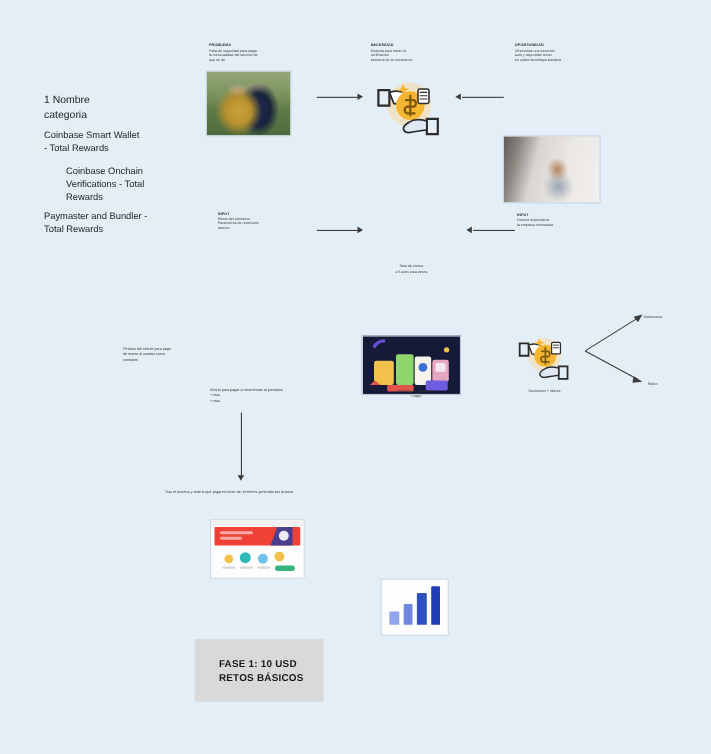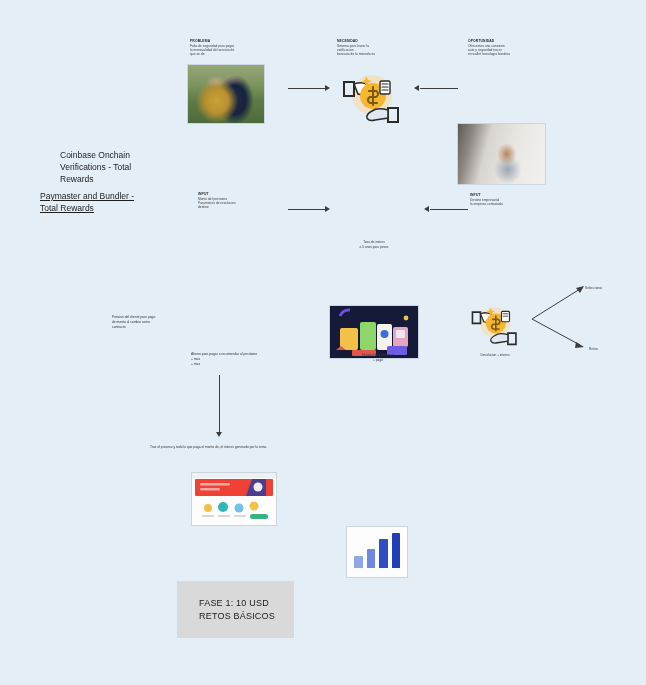--- a/index.html
+++ b/index.html
@@ -120,39 +120,43 @@
   
   .phase-box {
     background: #d9d9d9;
     display: flex;
     align-items: center;
     padding-left: 22px;
     box-sizing: border-box;
   }
   .phase-text {
     font-size: 9px;
-    font-weight: normal;
+    font-weight: bold;
     line-height: 13px;
     color: #1a1a1a;
     white-space: pre-line;
     letter-spacing: 0.2px;
   }
 </style>
 </head>
 <body>
 
 <div class="canvas">
 
-
+  <div class="abs side-title" style="left:40px; top:85px; width:120px;">1 Nombre
+categoria</div>
+
+  <div class="abs side-item" style="left:40px; top:116px; width:125px;">   Coinbase Smart Wallet
+- Total Rewards</div>
 
   <div class="abs side-item" style="left:40px; top:149px; width:125px;margin-left:20px;">   Coinbase Onchain
 Verifications - Total
 Rewards</div>
 
-  <div class="abs side-item" style="left:40px; top:190px; width:125px;text-decoration:underline;">Paymaster and Bundler -
+  <div class="abs side-item" style="left:40px; top:190px; width:125px;">Paymaster and Bundler -
 Total Rewards</div>
 
   <div class="abs note" style="left:190px; top:39px;">
     <div class="note-h">PROBLEMA</div>
     <div class="note-b" style="white-space:pre-line;">Falta de seguridad para pagar
 la mensualidad del servicio de
 que se de</div>
   </div>
 
   <div class="abs note" style="left:337px; top:39px;">

